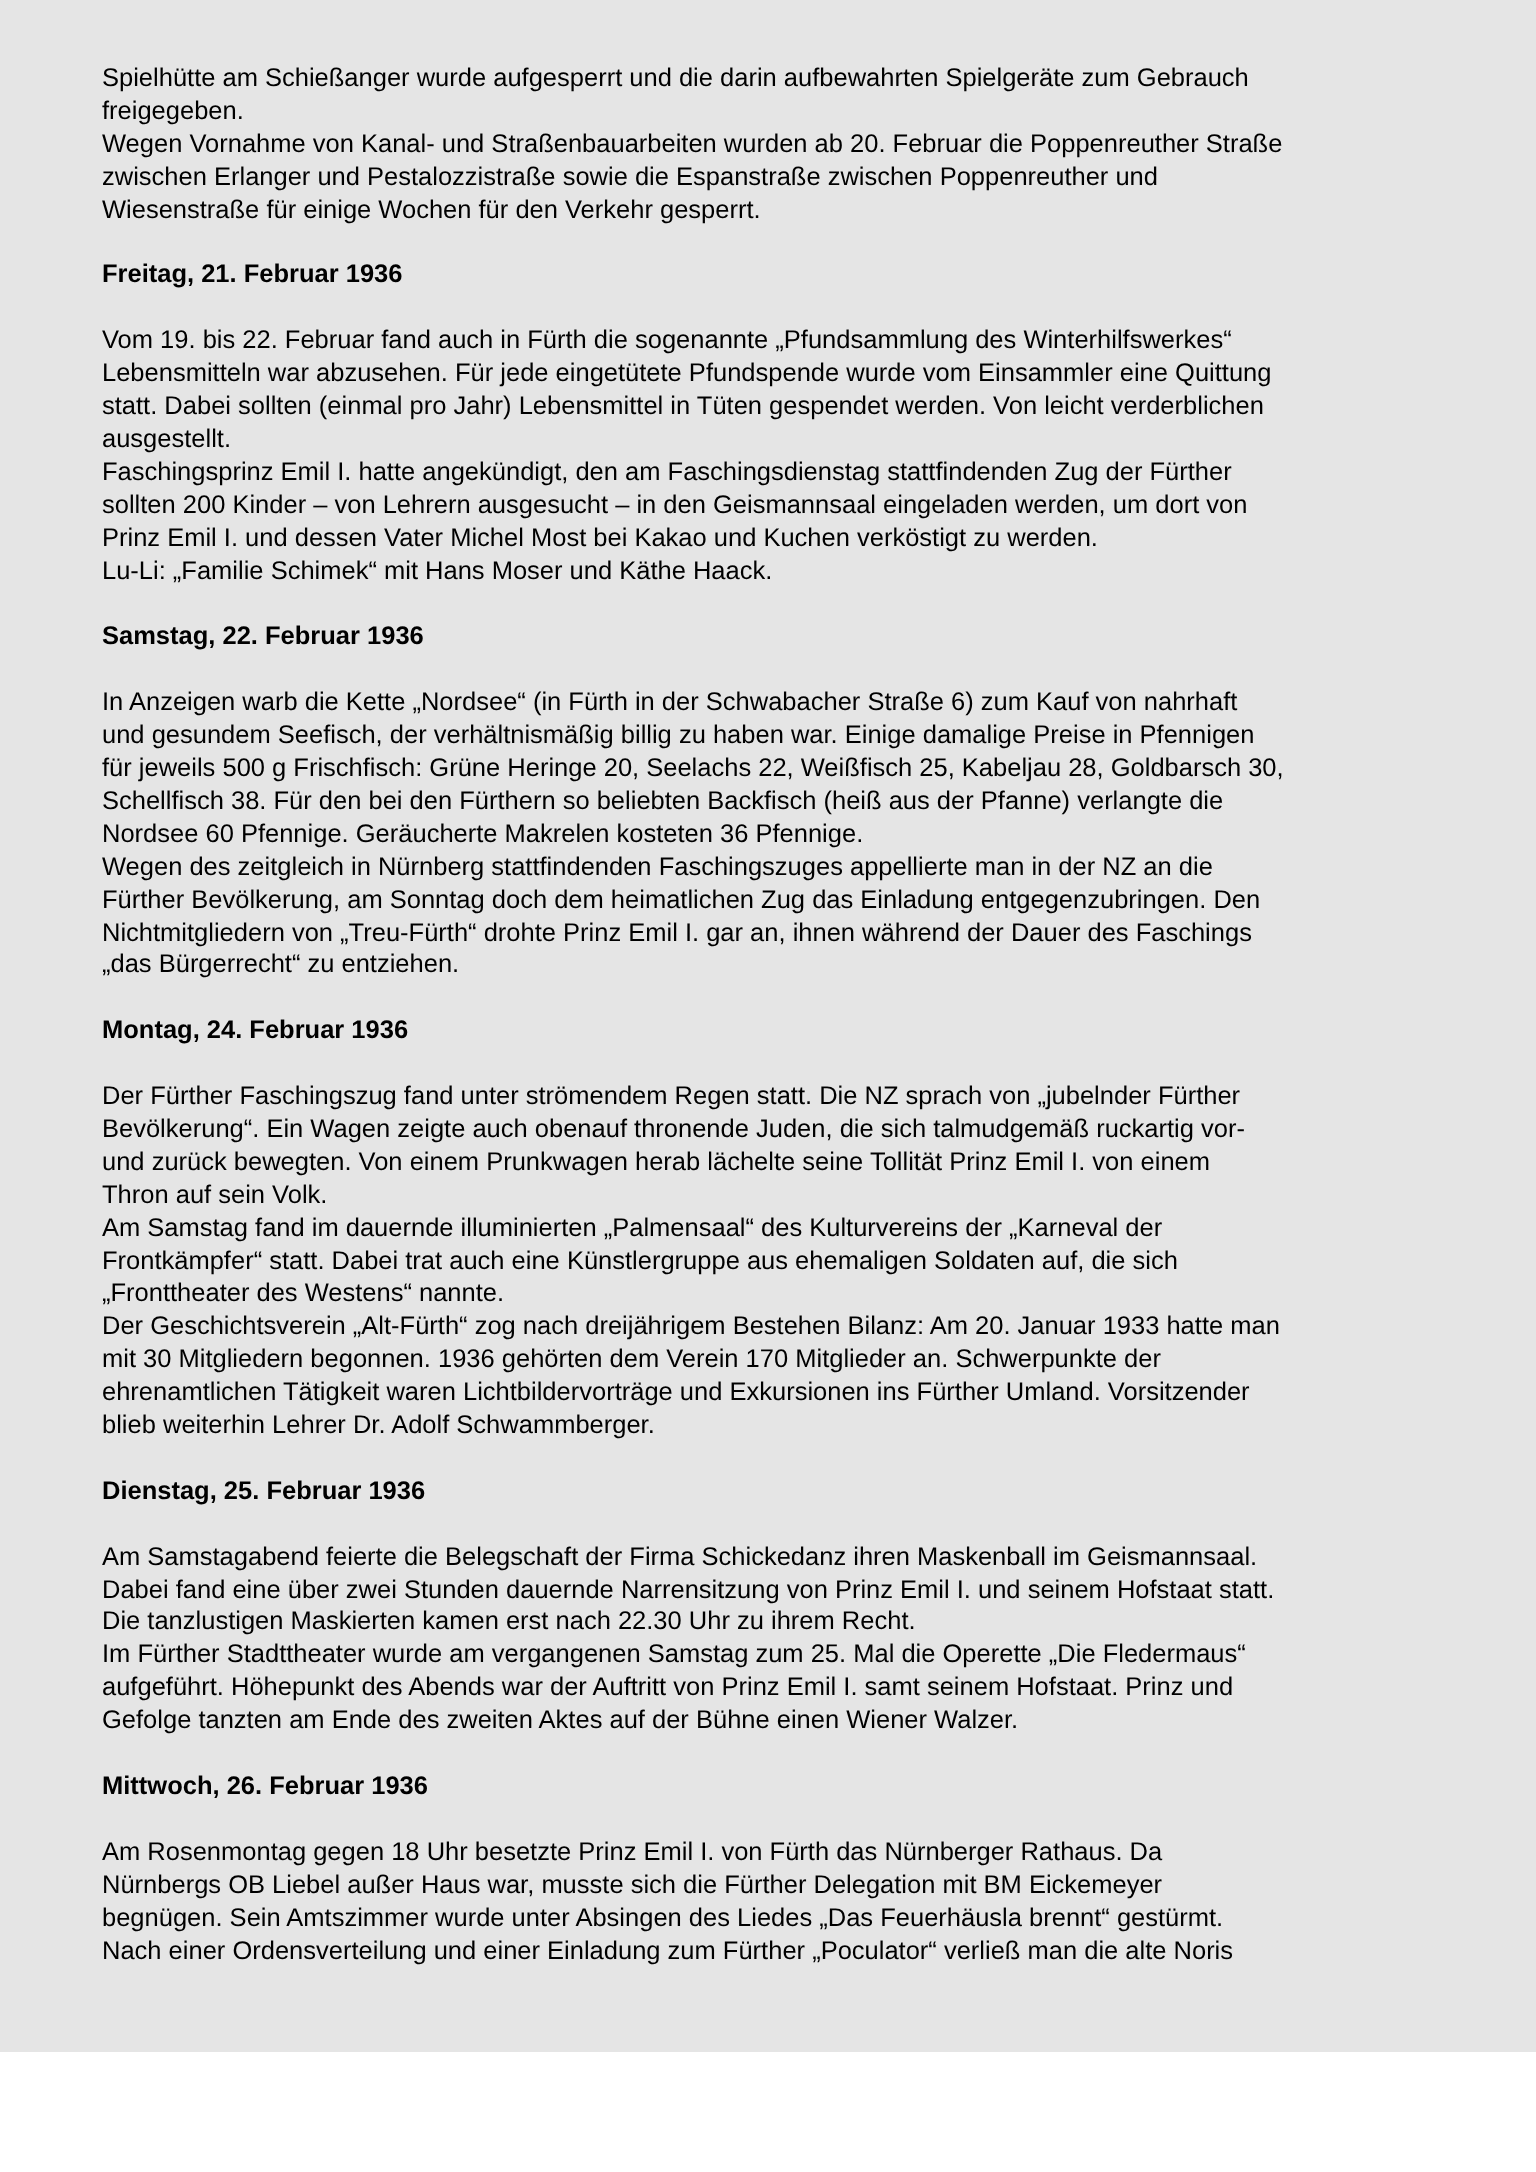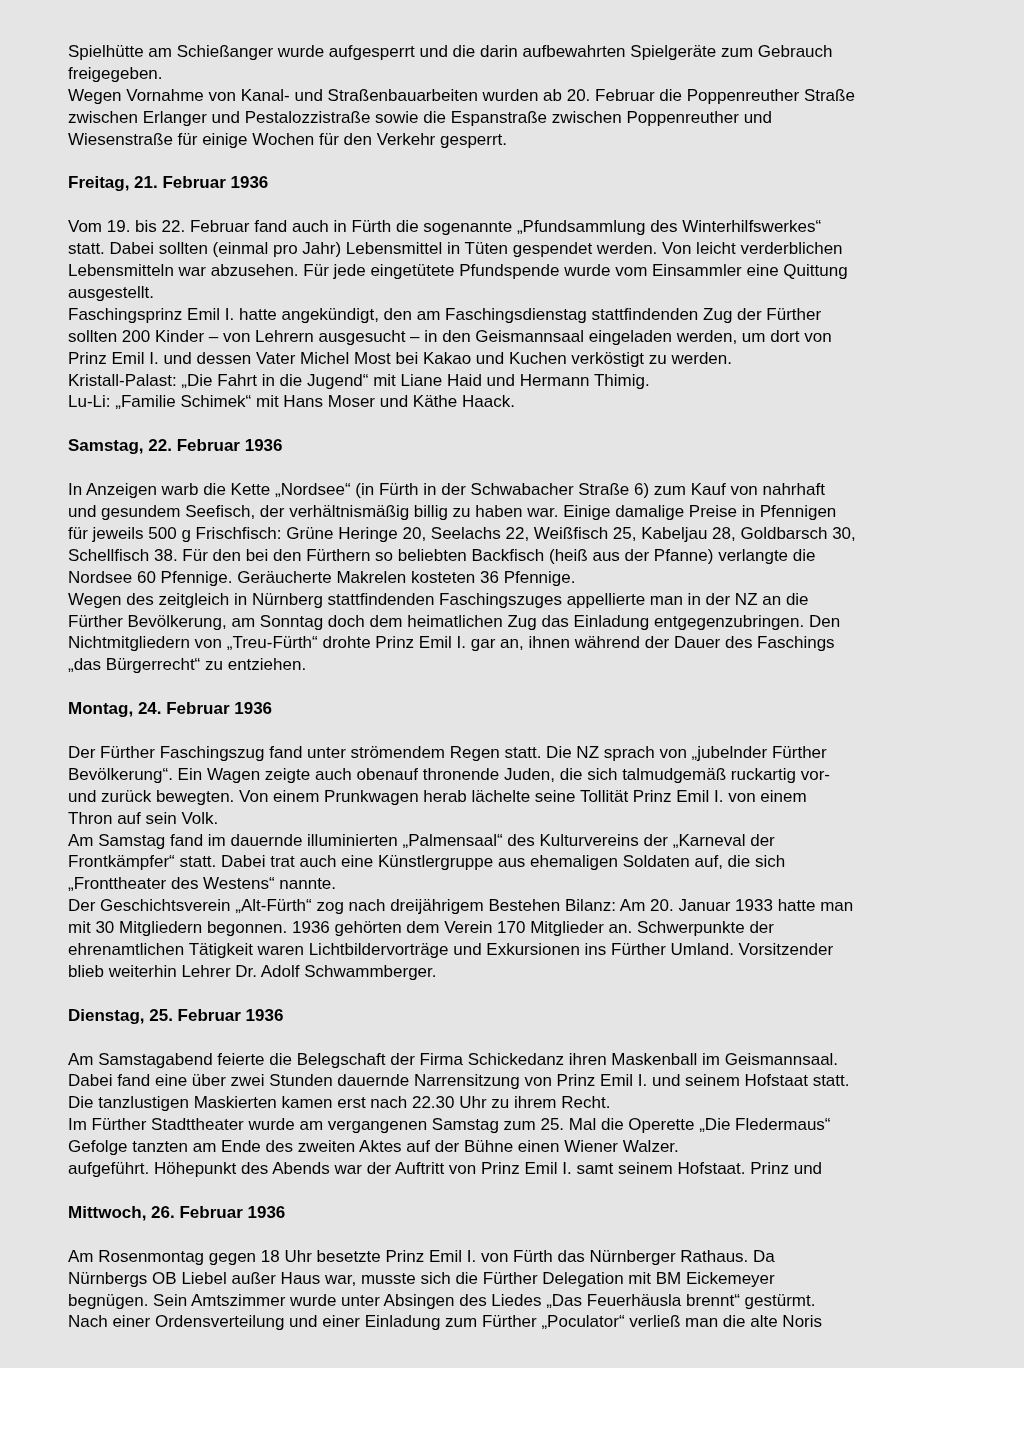--- a/index.html
+++ b/index.html
@@ -49,27 +49,26 @@
       <div class="paragraph">
         <div class="line">Spielhütte am Schießanger wurde aufgesperrt und die darin aufbewahrten Spielgeräte zum Gebrauch</div>
         <div class="line">freigegeben.</div>
         <div class="line">Wegen Vornahme von Kanal- und Straßenbauarbeiten wurden ab 20. Februar die Poppenreuther Straße</div>
         <div class="line">zwischen Erlanger und Pestalozzistraße sowie die Espanstraße zwischen Poppenreuther und</div>
         <div class="line">Wiesenstraße für einige Wochen für den Verkehr gesperrt.</div>
       </div>
       <div class="heading">Freitag, 21. Februar 1936</div>
       <div class="paragraph">
         <div class="line">Vom 19. bis 22. Februar fand auch in Fürth die sogenannte „Pfundsammlung des Winterhilfswerkes“</div>
+        <div class="line">Lebensmitteln war abzusehen. Für jede eingetütete Pfundspende wurde vom Einsammler eine Quittung</div>
         <div class="line">statt. Dabei sollten (einmal pro Jahr) Lebensmittel in Tüten gespendet werden. Von leicht verderblichen</div>
-        <div class="line">Lebensmitteln war abzusehen. Für jede eingetütete Pfundspende wurde vom Einsammler eine Quittung</div>
         <div class="line">ausgestellt.</div>
         <div class="line">Faschingsprinz Emil I. hatte angekündigt, den am Faschingsdienstag stattfindenden Zug der Fürther</div>
         <div class="line">sollten 200 Kinder – von Lehrern ausgesucht – in den Geismannsaal eingeladen werden, um dort von</div>
         <div class="line">Prinz Emil I. und dessen Vater Michel Most bei Kakao und Kuchen verköstigt zu werden.</div>
-        <div class="line">Kristall-Palast: „Die Fahrt in die Jugend“ mit Liane Haid und Hermann Thimig.</div>
         <div class="line">Lu-Li: „Familie Schimek“ mit Hans Moser und Käthe Haack.</div>
       </div>
       <div class="heading">Samstag, 22. Februar 1936</div>
       <div class="paragraph">
         <div class="line">In Anzeigen warb die Kette „Nordsee“ (in Fürth in der Schwabacher Straße 6) zum Kauf von nahrhaft</div>
         <div class="line">und gesundem Seefisch, der verhältnismäßig billig zu haben war. Einige damalige Preise in Pfennigen</div>
         <div class="line">für jeweils 500 g Frischfisch: Grüne Heringe 20, Seelachs 22, Weißfisch 25, Kabeljau 28, Goldbarsch 30,</div>
         <div class="line">Schellfisch 38. Für den bei den Fürthern so beliebten Backfisch (heiß aus der Pfanne) verlangte die</div>
         <div class="line">Nordsee 60 Pfennige. Geräucherte Makrelen kosteten 36 Pfennige.</div>
         <div class="line">Wegen des zeitgleich in Nürnberg stattfindenden Faschingszuges appellierte man in der NZ an die</div>
@@ -90,22 +89,22 @@
         <div class="line">mit 30 Mitgliedern begonnen. 1936 gehörten dem Verein 170 Mitglieder an. Schwerpunkte der</div>
         <div class="line">ehrenamtlichen Tätigkeit waren Lichtbildervorträge und Exkursionen ins Fürther Umland. Vorsitzender</div>
         <div class="line">blieb weiterhin Lehrer Dr. Adolf Schwammberger.</div>
       </div>
       <div class="heading">Dienstag, 25. Februar 1936</div>
       <div class="paragraph">
         <div class="line">Am Samstagabend feierte die Belegschaft der Firma Schickedanz ihren Maskenball im Geismannsaal.</div>
         <div class="line">Dabei fand eine über zwei Stunden dauernde Narrensitzung von Prinz Emil I. und seinem Hofstaat statt.</div>
         <div class="line">Die tanzlustigen Maskierten kamen erst nach 22.30 Uhr zu ihrem Recht.</div>
         <div class="line">Im Fürther Stadttheater wurde am vergangenen Samstag zum 25. Mal die Operette „Die Fledermaus“</div>
+        <div class="line">aufgeführt. Höhepunkt des Abends war der Auftritt von Prinz Emil I. samt seinem Hofstaat. Prinz und</div>
         <div class="line">Gefolge tanzten am Ende des zweiten Aktes auf der Bühne einen Wiener Walzer.</div>
-        <div class="line">aufgeführt. Höhepunkt des Abends war der Auftritt von Prinz Emil I. samt seinem Hofstaat. Prinz und</div>
       </div>
       <div class="heading">Mittwoch, 26. Februar 1936</div>
       <div class="paragraph">
         <div class="line">Am Rosenmontag gegen 18 Uhr besetzte Prinz Emil I. von Fürth das Nürnberger Rathaus. Da</div>
         <div class="line">Nürnbergs OB Liebel außer Haus war, musste sich die Fürther Delegation mit BM Eickemeyer</div>
         <div class="line">begnügen. Sein Amtszimmer wurde unter Absingen des Liedes „Das Feuerhäusla brennt“ gestürmt.</div>
         <div class="line">Nach einer Ordensverteilung und einer Einladung zum Fürther „Poculator“ verließ man die alte Noris</div>
       </div>
     </div>
   <div class="page-number">13</div>

